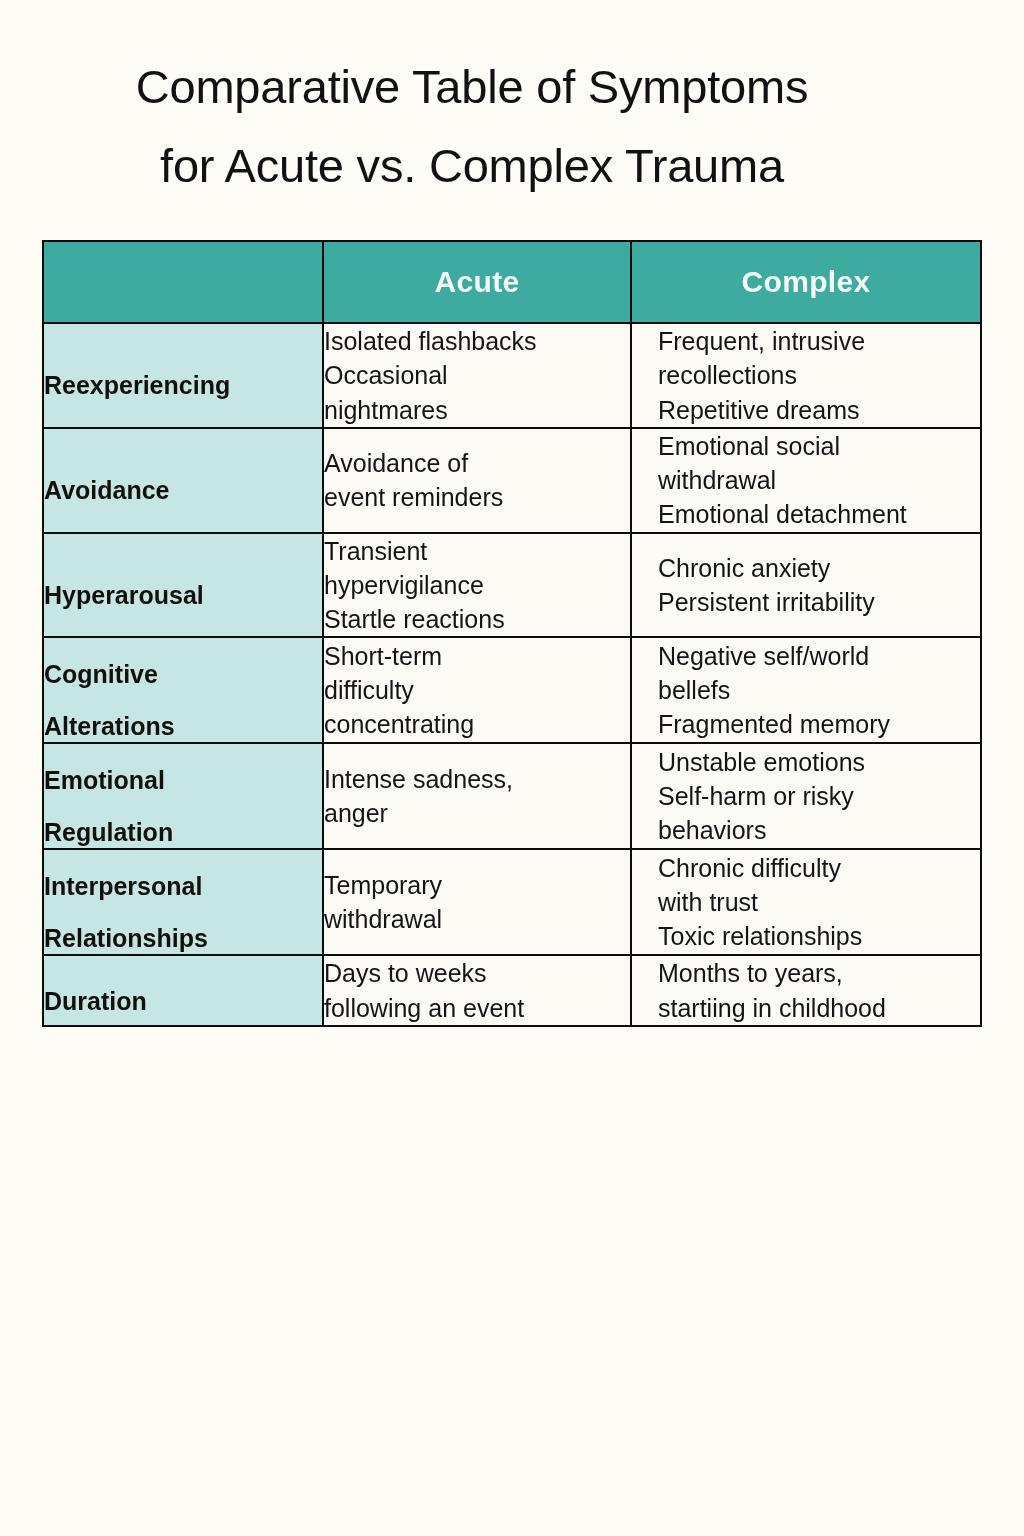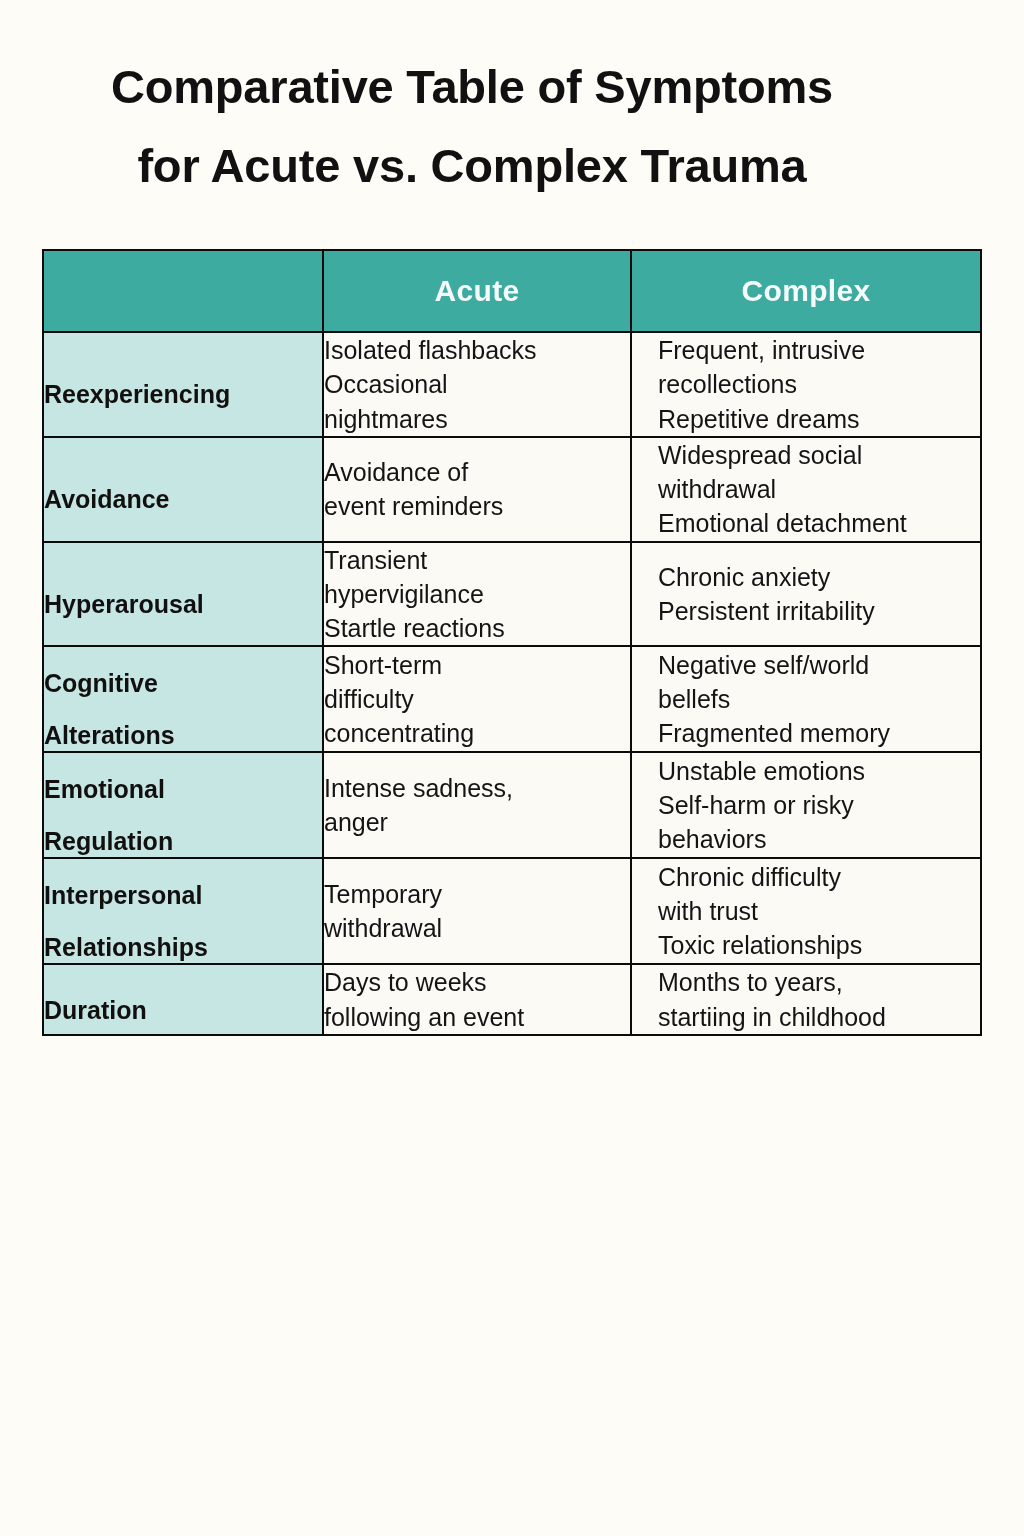--- a/index.html
+++ b/index.html
@@ -20,35 +20,35 @@
   }
 
   
   .title {
     position: absolute;
     left: 0;
     top: 48px;
     width: 944px;
     text-align: center;
     font-size: 47px;
-    font-weight: bold;
+    font-weight: normal;
     line-height: 1.68;
     color: #111111;
     letter-spacing: -0.2px;
   }
   .title .line {
     display: block;
     white-space: nowrap;
   }
 
   
   .table-wrap {
     position: absolute;
     left: 42px;
-    top: 249px;
+    top: 240px;
     width: 846px;
   }
   table.symptom-table {
     border-collapse: collapse;
     width: 938px;
     table-layout: fixed;
   }
   table.symptom-table col.c1 { width: 280px; }
   table.symptom-table col.c2 { width: 308px; }
   table.symptom-table col.c3 { width: 350px; }
@@ -150,21 +150,21 @@
 
         <tr>
           <td class="rowlabel">
             <span class="lbl">Avoidance</span>
           </td>
           <td class="cell col-acute">
             <span class="ln">Avoidance of</span>
             <span class="ln">event reminders</span>
           </td>
           <td class="cell col-complex">
-            <span class="ln">Widespread social</span>
+            <span class="ln">Emotional social</span>
             <span class="ln">withdrawal</span>
             <span class="ln">Emotional detachment</span>
           </td>
         </tr>
 
         <tr>
           <td class="rowlabel">
             <span class="lbl">Hyperarousal</span>
           </td>
           <td class="cell col-acute">

